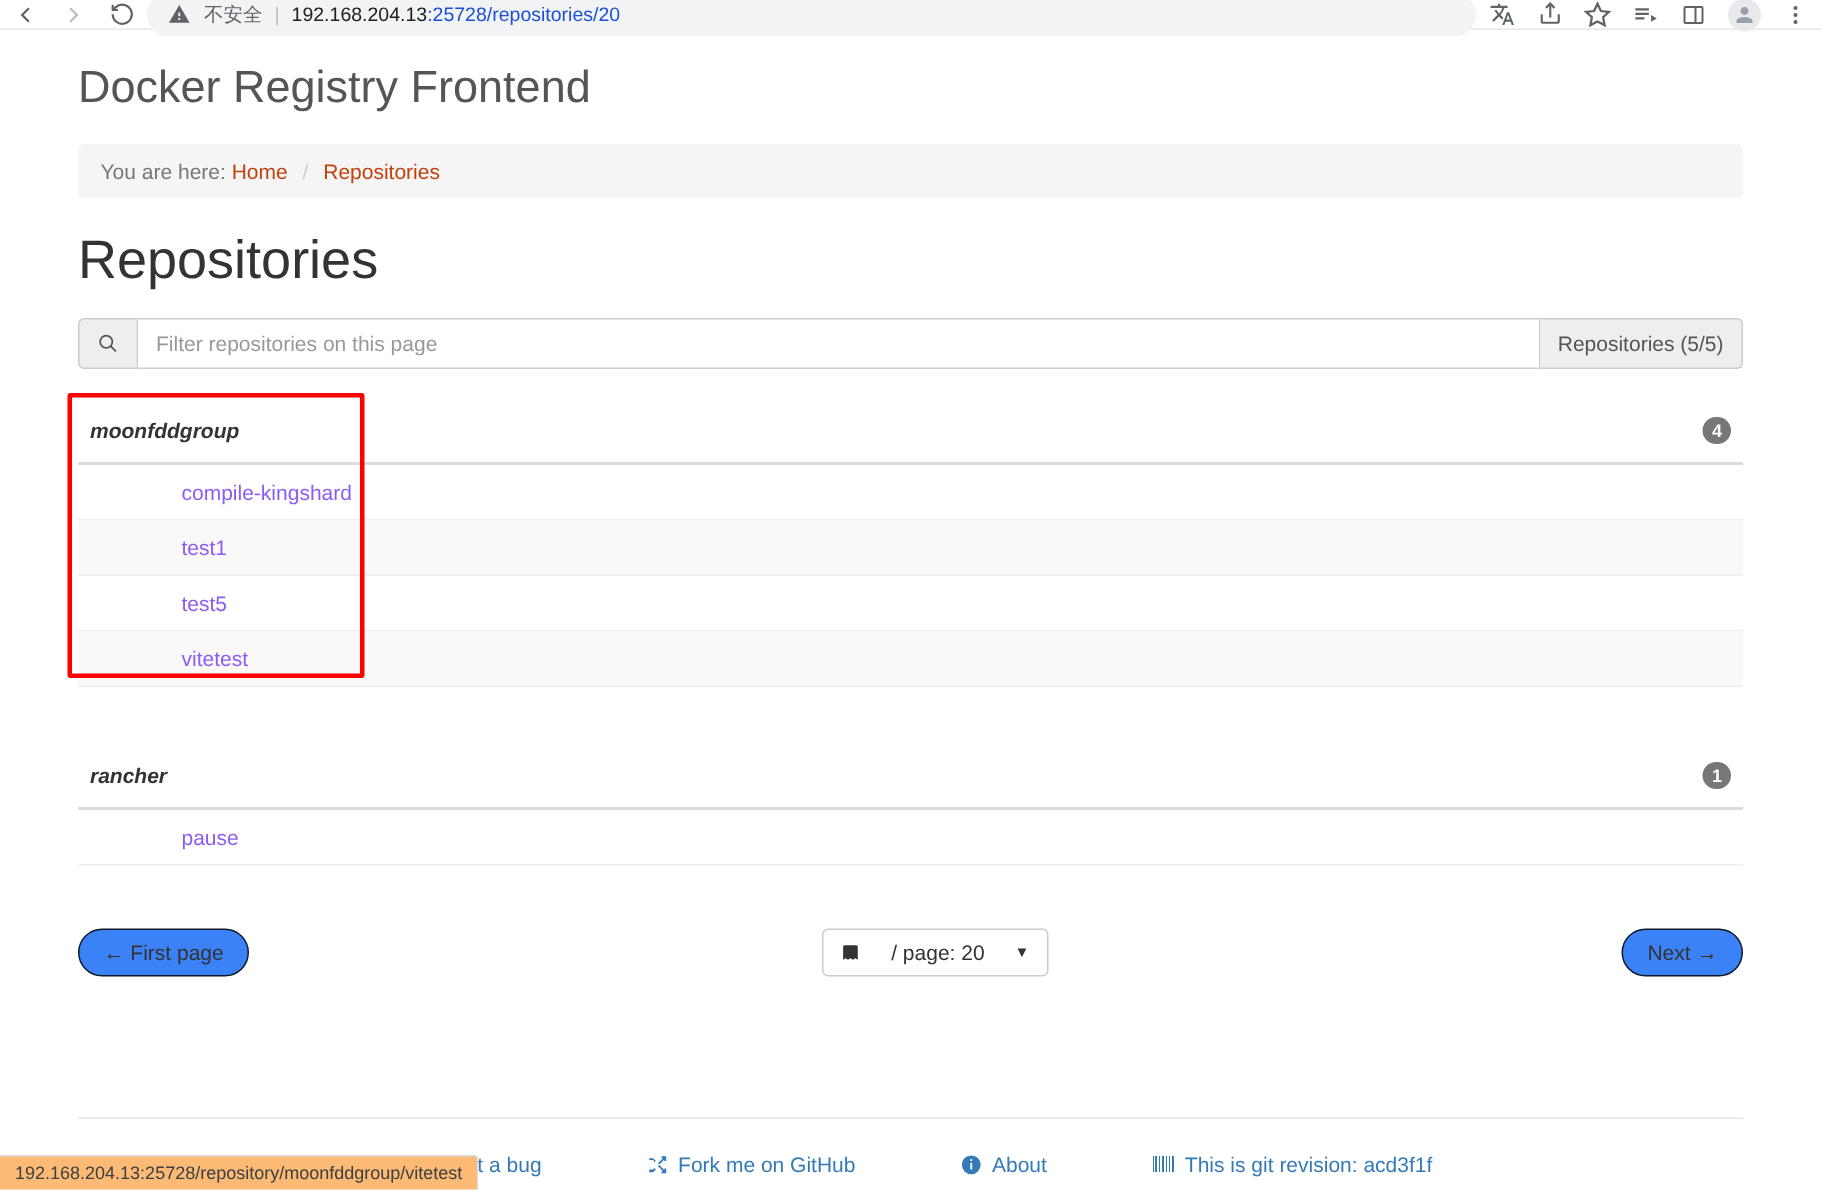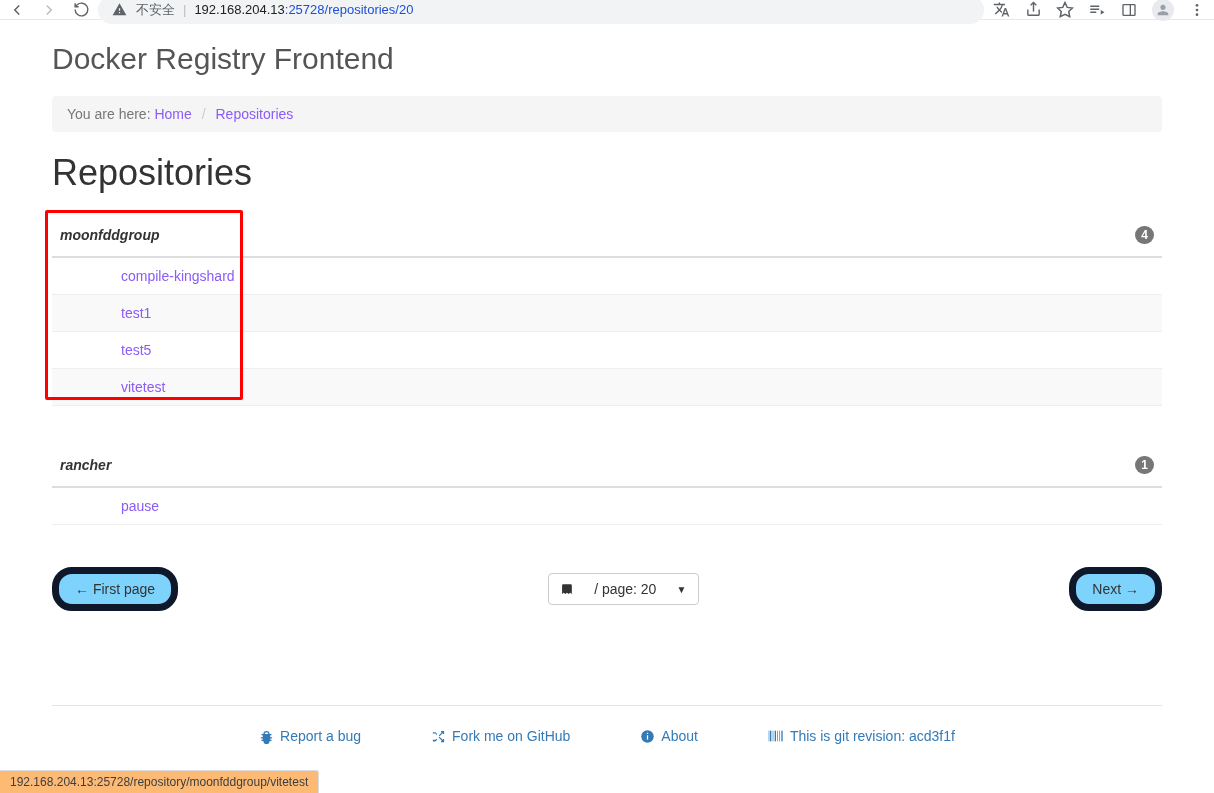--- a/index.html
+++ b/index.html
@@ -53,21 +53,21 @@
     margin: 22px 0 20px;
   }
   .breadcrumb {
     background: #f5f5f5;
     border-radius: 4px;
     padding: 10px 15px;
     margin-bottom: 20px;
     color: #777;
     font-size: 14px;
   }
-  .breadcrumb a { color: #8b5cf6; text-decoration: none; }
+  .breadcrumb a { color: #c2410c; text-decoration: none; }
   .breadcrumb .sep { color: #ccc; margin: 0 6px; }
   h1.page-h1 {
     font-size: 36px;
     font-weight: 500;
     margin: 18px 0 18px;
   }
   .input-group {
     display: flex;
     width: 100%;
     margin-bottom: 18px;
@@ -134,22 +134,22 @@
   }
   .group2 { margin-top: 36px; }
   
   .pagination-row {
     display: flex;
     align-items: center;
     justify-content: space-between;
     margin-top: 42px;
   }
   .btn {
-    background: #7dd3fc;
-    border: 7px solid #0f172a;
+    background: #3b82f6;
+    border: 1px solid #0f172a;
     border-radius: 20px;
     padding: 7px 16px;
     color: #333;
     font-size: 14px;
     cursor: pointer;
   }
   .page-select {
     display:flex; align-items:center; gap:20px;
     border: 1px solid #ccc;
     border-radius: 4px;
@@ -268,20 +268,30 @@
   <h1 class="title">Docker Registry Frontend</h1>
 
   <div class="breadcrumb">
     <span>You are here: </span><a href="#">Home</a>
     <span class="sep">/</span>
     <a href="#">Repositories</a>
   </div>
 
   <h1 class="page-h1">Repositories</h1>
 
+  <div class="input-group">
+    <span class="addon left">
+      <svg width="14" height="14" viewBox="0 0 24 24" fill="none" stroke="#555" stroke-width="2">
+          <circle cx="10" cy="10" r="7"></circle>
+          <line x1="21" y1="21" x2="15" y2="15"></line>
+        </svg>
+    </span>
+    <input type="text" placeholder="Filter repositories on this page" style="">
+    <span class="addon right">Repositories (5/5)</span>
+  </div>
 
   <div class="group group1-wrapper">
     <div class="group-header">
       <span class="name">moonfddgroup</span>
       <span class="badge">4</span>
     </div>
     <div>
       <div class="list-item"><a href="#">compile-kingshard</a></div>
       <div class="list-item"><a href="#">test1</a></div>
       <div class="list-item"><a href="#">test5</a></div>

